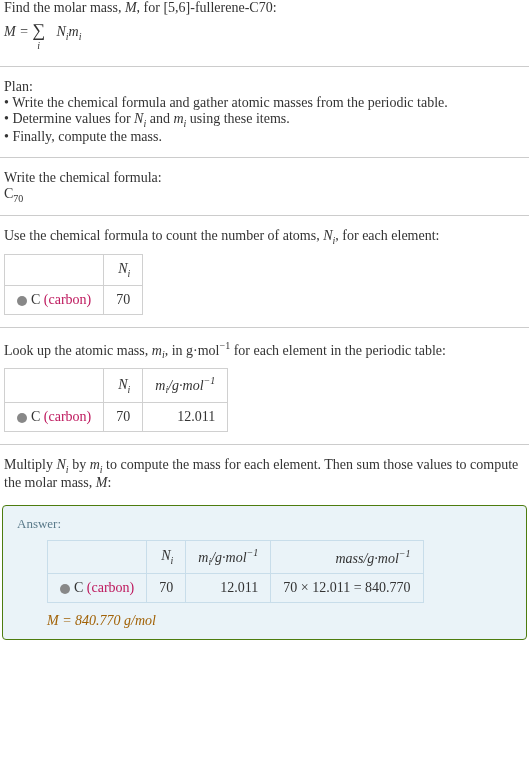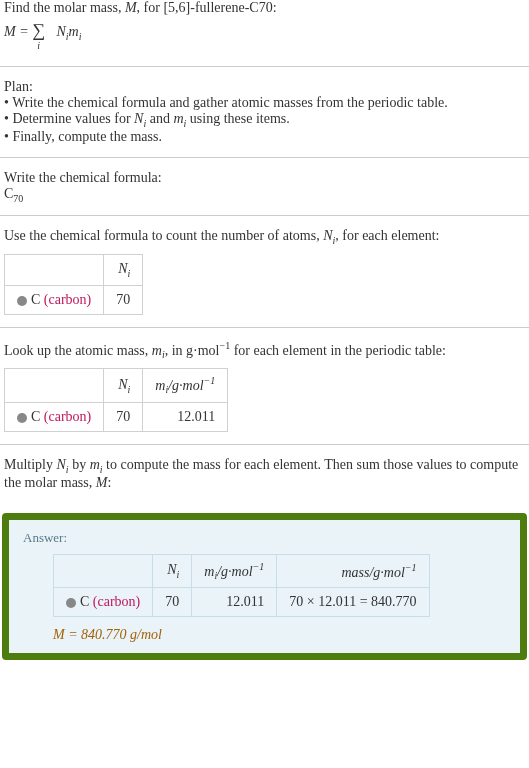--- a/index.html
+++ b/index.html
@@ -63,24 +63,24 @@
       border-radius: 50%;
       background: #888;
       margin-right: 4px;
       vertical-align: middle;
     }
     .element-label {
       color: #be185d;
     }
     .answer-box {
       background: #eaf3f8;
-      border: 7px solid #4d7c0f;
+      border: 1px solid #4d7c0f;
       border-radius: 4px;
       padding: 10px 14px;
-      margin: 22px 2px;
+      margin: 14px 2px;
     }
     .answer-label {
       color: #5a7a8a;
       font-size: 13px;
       margin-bottom: 8px;
     }
     .answer-box table {
       margin: 6px 0;
     }
     .answer-box td, .answer-box th {

